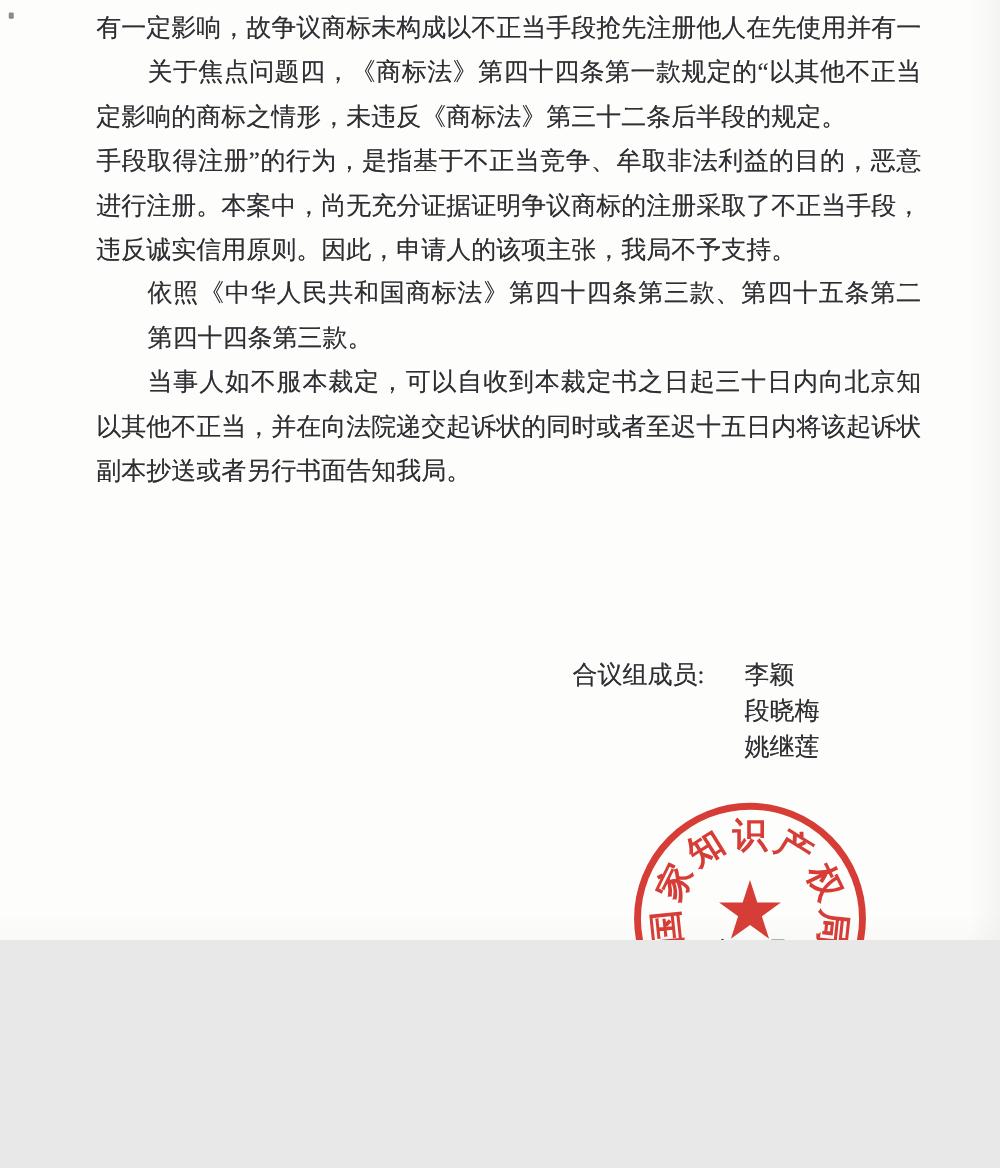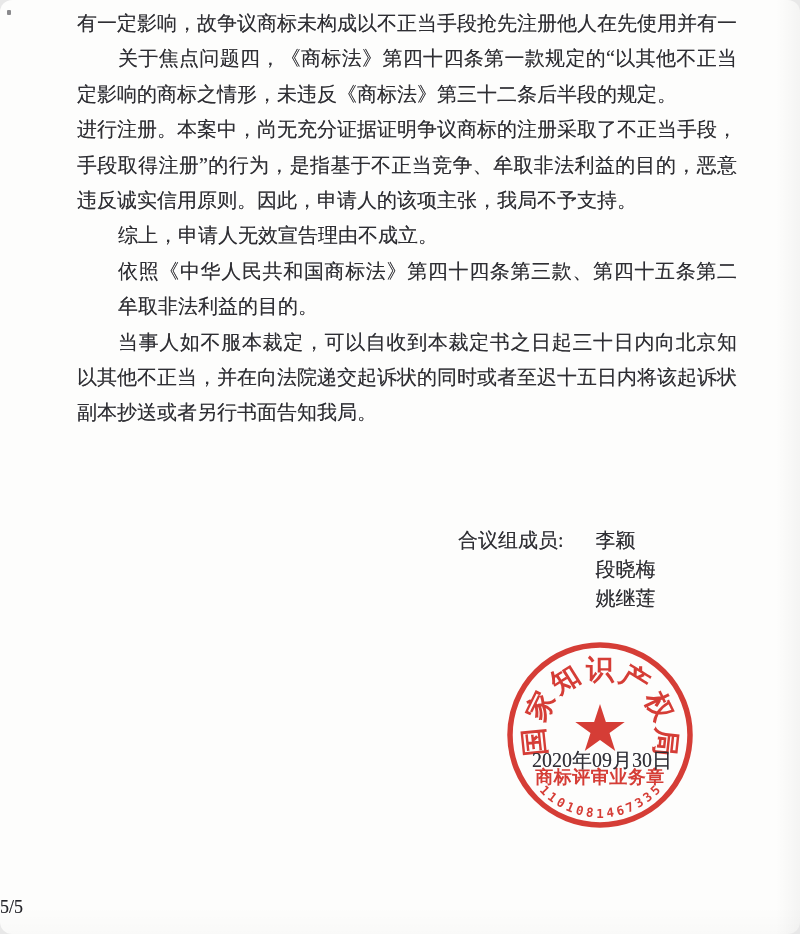--- a/index.html
+++ b/index.html
@@ -1,27 +1,26 @@
 <!DOCTYPE html>
 <html><head>
 <meta charset="utf-8">
 <style>
   html,body{margin:0;padding:0;background:#e8e8e8;}
   .page{
     position:relative;
-    width:800px;height:934px;
+    width:800px;height:752px;
     margin:0 auto;
     background:
       linear-gradient(90deg, rgba(0,0,0,0) 0%, rgba(0,0,0,0) 97%, rgba(0,0,0,0.035) 100%),
       linear-gradient(0deg, rgba(0,0,0,0.015) 0%, rgba(0,0,0,0) 3%),
       #fdfdfc;
     overflow:hidden;
     font-family:"Liberation Serif","DejaVu Serif",serif;
     color:#2e2e33;
-    border-radius:12px;
   }
   .body-text{
     position:absolute;
     left:77px;top:6px;width:660px;
     font-size:20px;
   }
   .body-line{
     height:35.4px;line-height:35.4px;
     white-space:nowrap;
     text-shadow:0 0 0.4px rgba(40,40,45,0.55);
@@ -90,26 +89,25 @@
 <body>
 
 <div class="page">
 
   <div class="scan-speck"></div>
 
   <div class="body-text">
     <div class="body-line fill">有一定影响，故争议商标未构成以不正当手段抢先注册他人在先使用并有一</div>
     <div class="body-line fill indent">关于焦点问题四，《商标法》第四十四条第一款规定的“以其他不正当</div>
     <div class="body-line">定影响的商标之情形，未违反《商标法》第三十二条后半段的规定。</div>
+    <div class="body-line fill">手段取得注册”的行为，是指基于不正当竞争、牟取非法利益的目的，恶意</div>
     <div class="body-line fill">进行注册。本案中，尚无充分证据证明争议商标的注册采取了不正当手段，</div>
-    <div class="body-line fill">手段取得注册”的行为，是指基于不正当竞争、牟取非法利益的目的，恶意</div>
     <div class="body-line">违反诚实信用原则。因此，申请人的该项主张，我局不予支持。</div>
-    <div class="body-line indent">综上，申请人无效宣告理由不成立。</div>
     <div class="body-line fill indent">依照《中华人民共和国商标法》第四十四条第三款、第四十五条第二款</div>
-    <div class="body-line indent">牟取非法利益的目的。</div>
+    <div class="body-line indent">第四十四条第三款。</div>
     <div class="body-line fill indent">当事人如不服本裁定，可以自收到本裁定书之日起三十日内向北京知识</div>
     <div class="body-line fill">以其他不正当，并在向法院递交起诉状的同时或者至迟十五日内将该起诉状</div>
     <div class="body-line">副本抄送或者另行书面告知我局。</div>
   </div>
 
   <div class="signature">
     <div class="signature-label">合议组成员:</div>
     <div class="signature-names">
       <div class="signature-name">李颖</div>
       <div class="signature-name">段晓梅</div>

